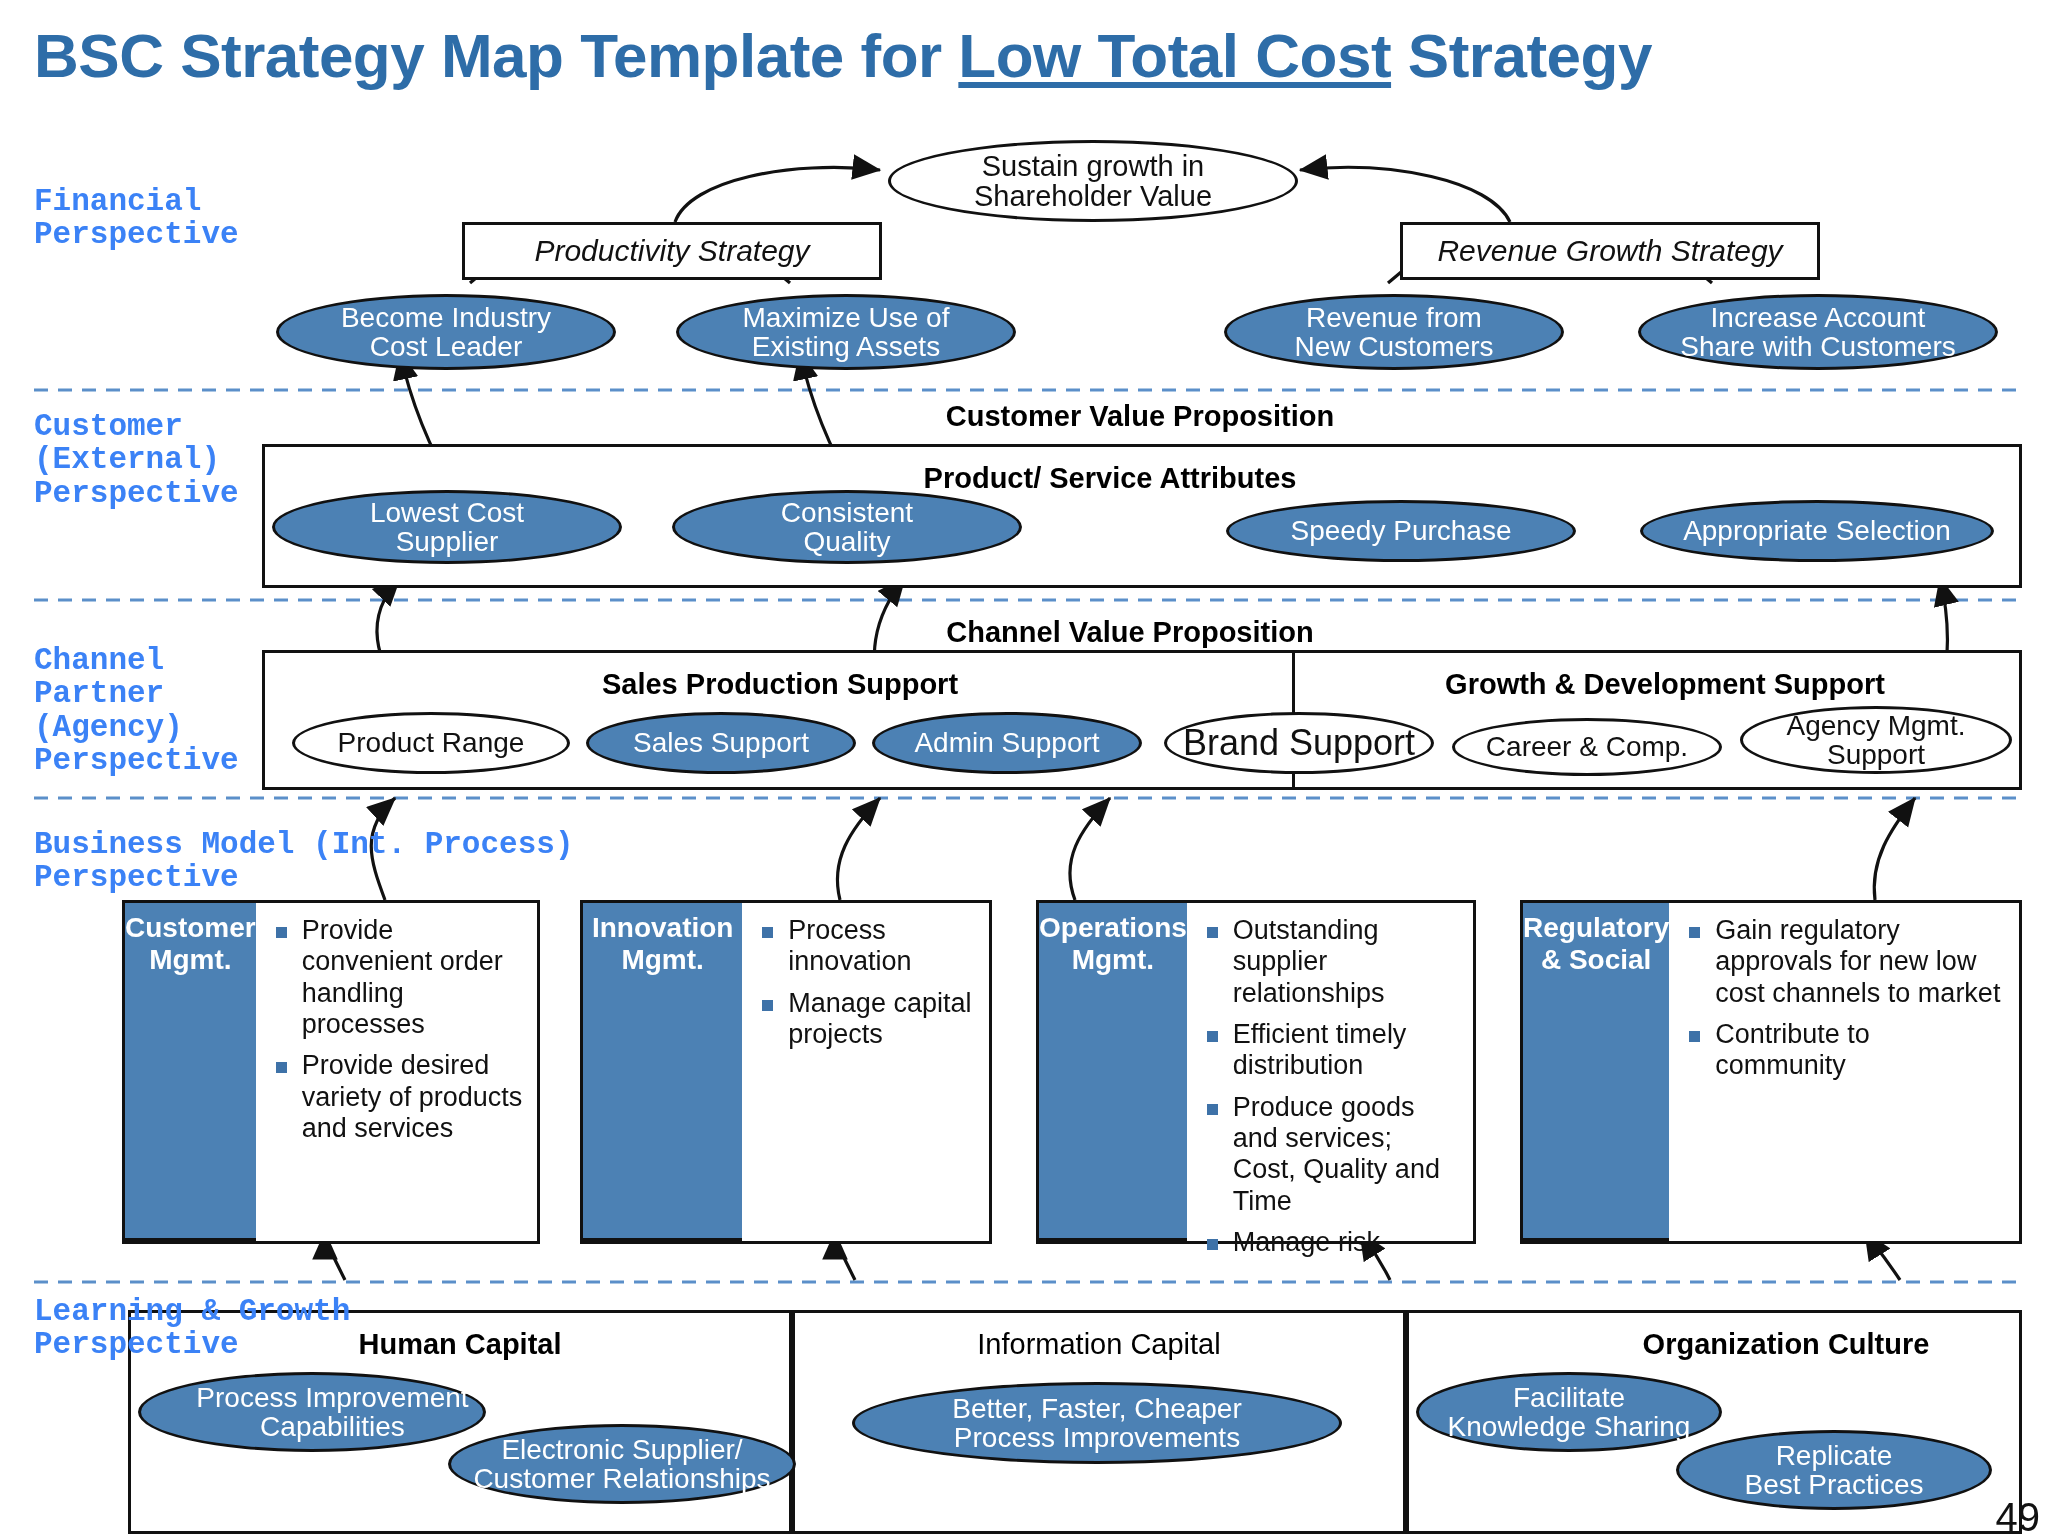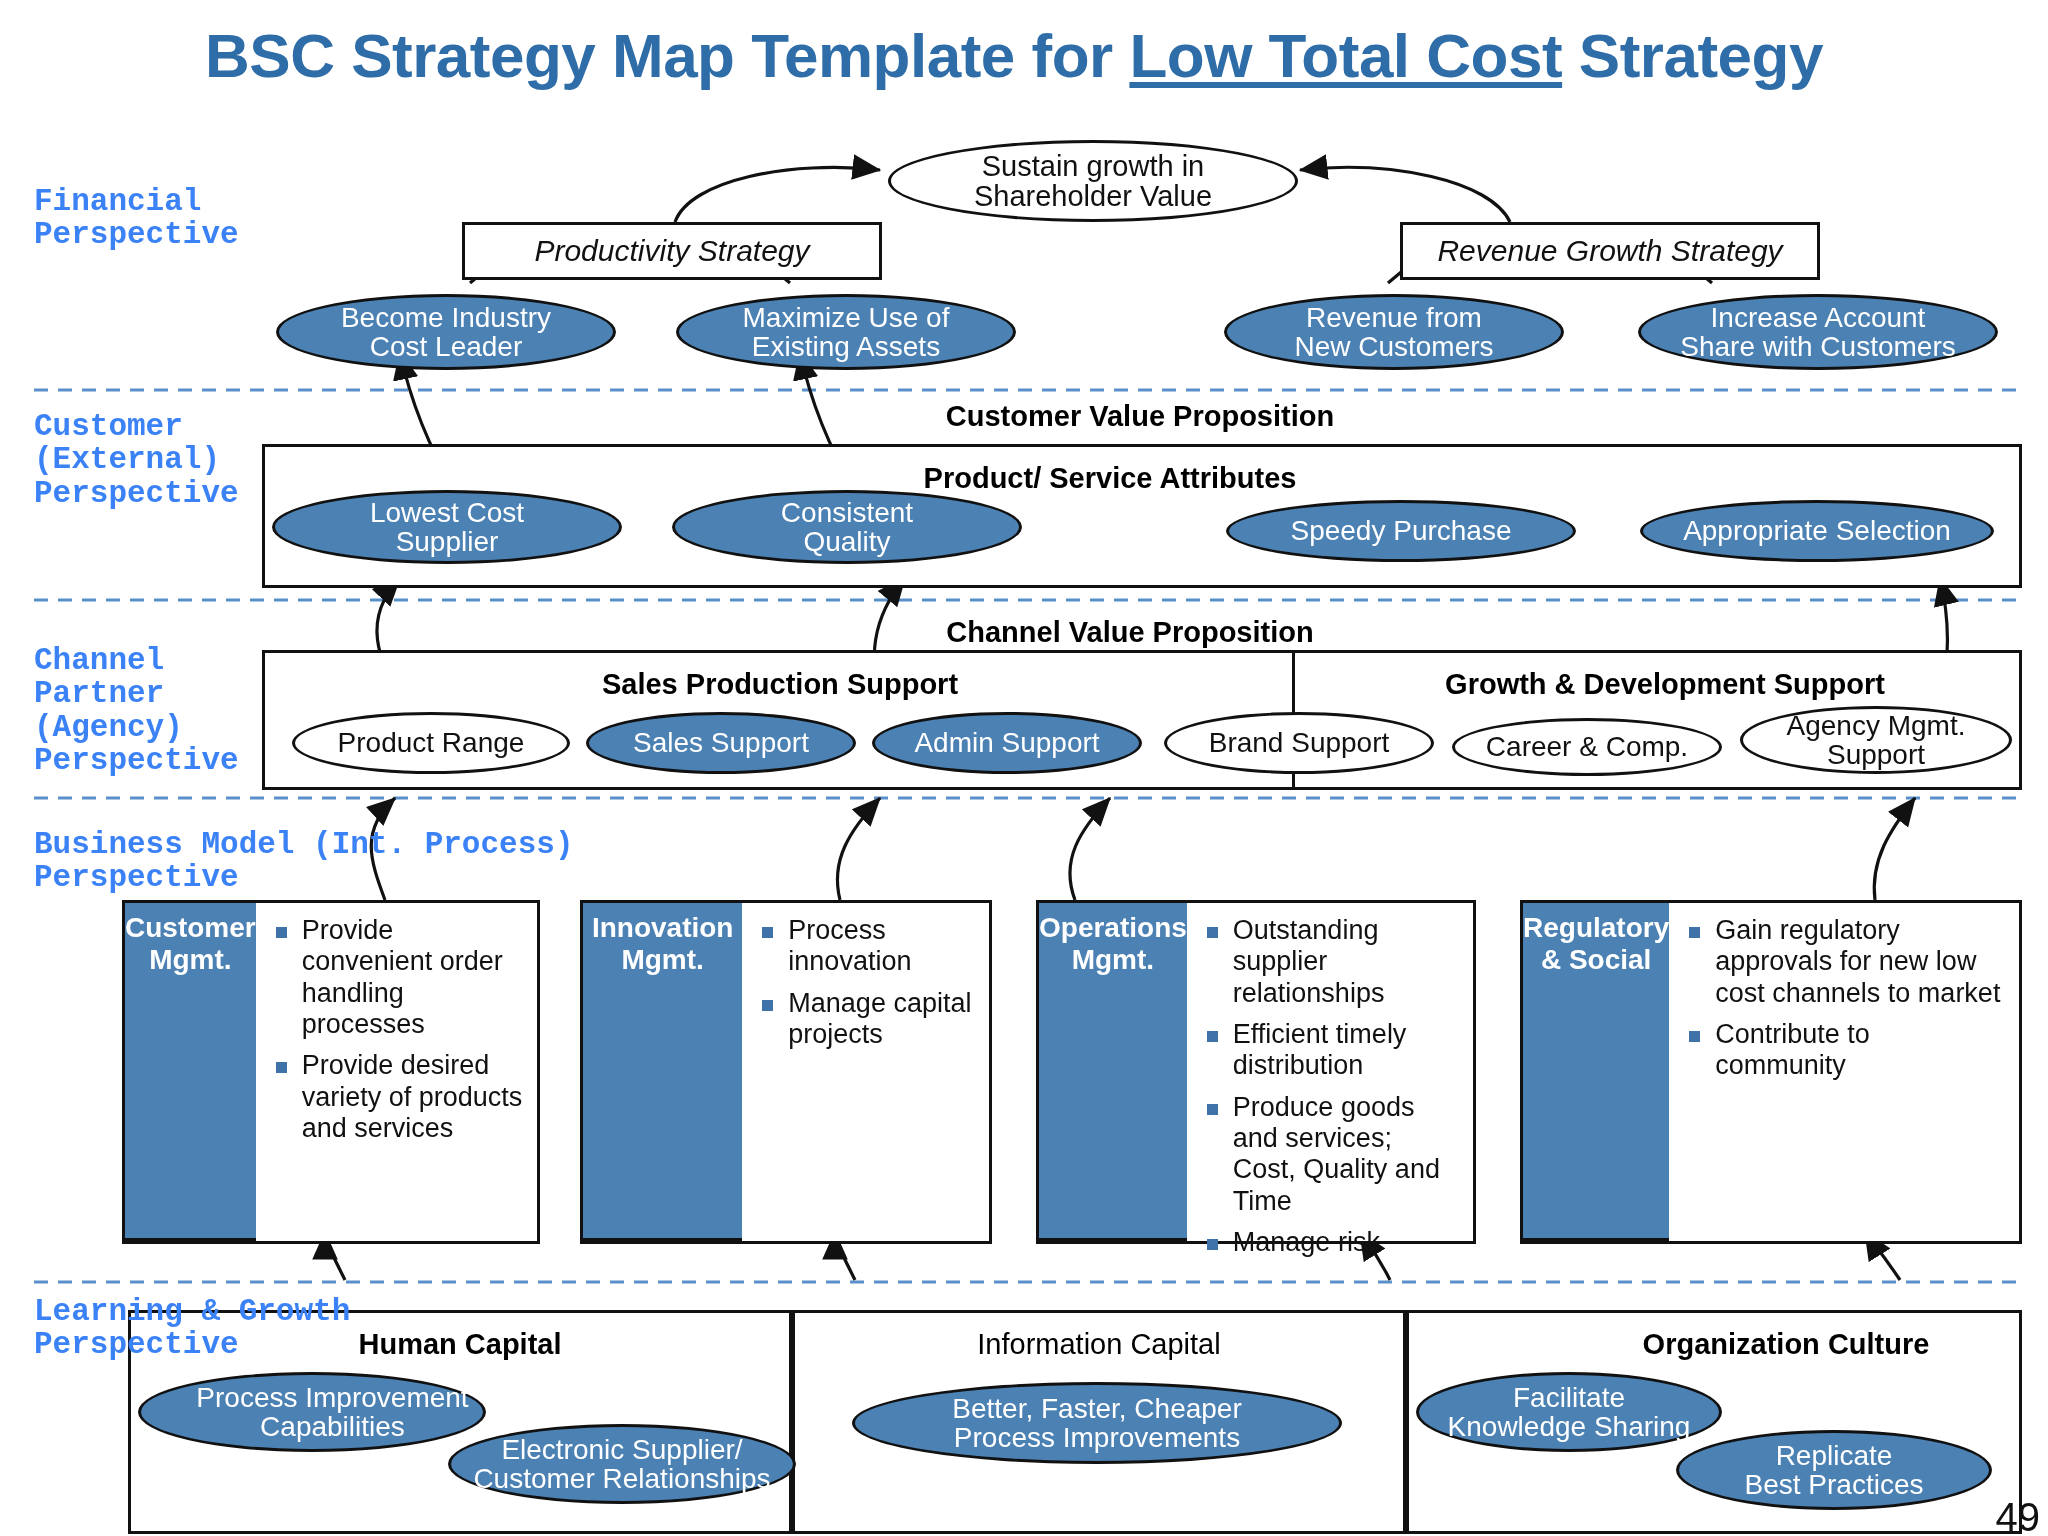--- a/index.html
+++ b/index.html
@@ -18,21 +18,20 @@
   }
   .abs { position: absolute; box-sizing: border-box; }
 
   
   #title {
     left: 34px; top: 20px; width: 1960px;
     font-size: 62px; font-weight: bold;
     color: #2E6DA8;
     letter-spacing: -0.5px;
     white-space: nowrap;
-    text-align: center;
   }
   #title .u { text-decoration: underline; text-underline-offset: 5px; }
 
   
   .persp {
     font-size: 31px; font-weight: bold; color: #3b82f6;
     line-height: 1.08;
     z-index: 30;
     font-family: Liberation Mono, monospace;
   }
@@ -248,21 +247,21 @@
 
   <div class="abs ell open" style="left:292px; top:712px; width:278px; height:62px; font-size:28px;">
     <span>Product Range</span>
   </div>
   <div class="abs ell filled" style="left:586px; top:712px; width:270px; height:62px; font-size:28px;">
     <span>Sales Support</span>
   </div>
   <div class="abs ell filled" style="left:872px; top:712px; width:270px; height:62px; font-size:28px;">
     <span>Admin Support</span>
   </div>
-  <div class="abs ell open" style="left:1164px; top:712px; width:270px; height:62px; font-size:28px;">
+  <div class="abs ell open" style="left:1164px; top:712px; width:270px; height:62px; font-size:36px;">
     <span>Brand Support</span>
   </div>
   <div class="abs ell open" style="left:1452px; top:718px; width:270px; height:58px; font-size:28px;">
     <span>Career &amp; Comp.</span>
   </div>
   <div class="abs ell open" style="left:1740px; top:706px; width:272px; height:68px; font-size:28px;">
     <span style="white-space:pre-line;">Agency Mgmt.
 Support</span>
   </div>
 

